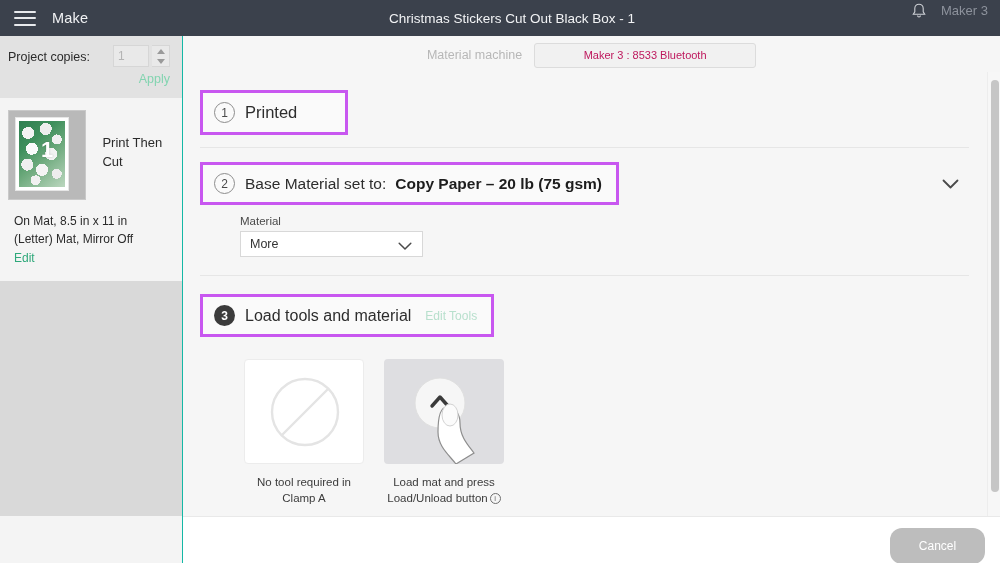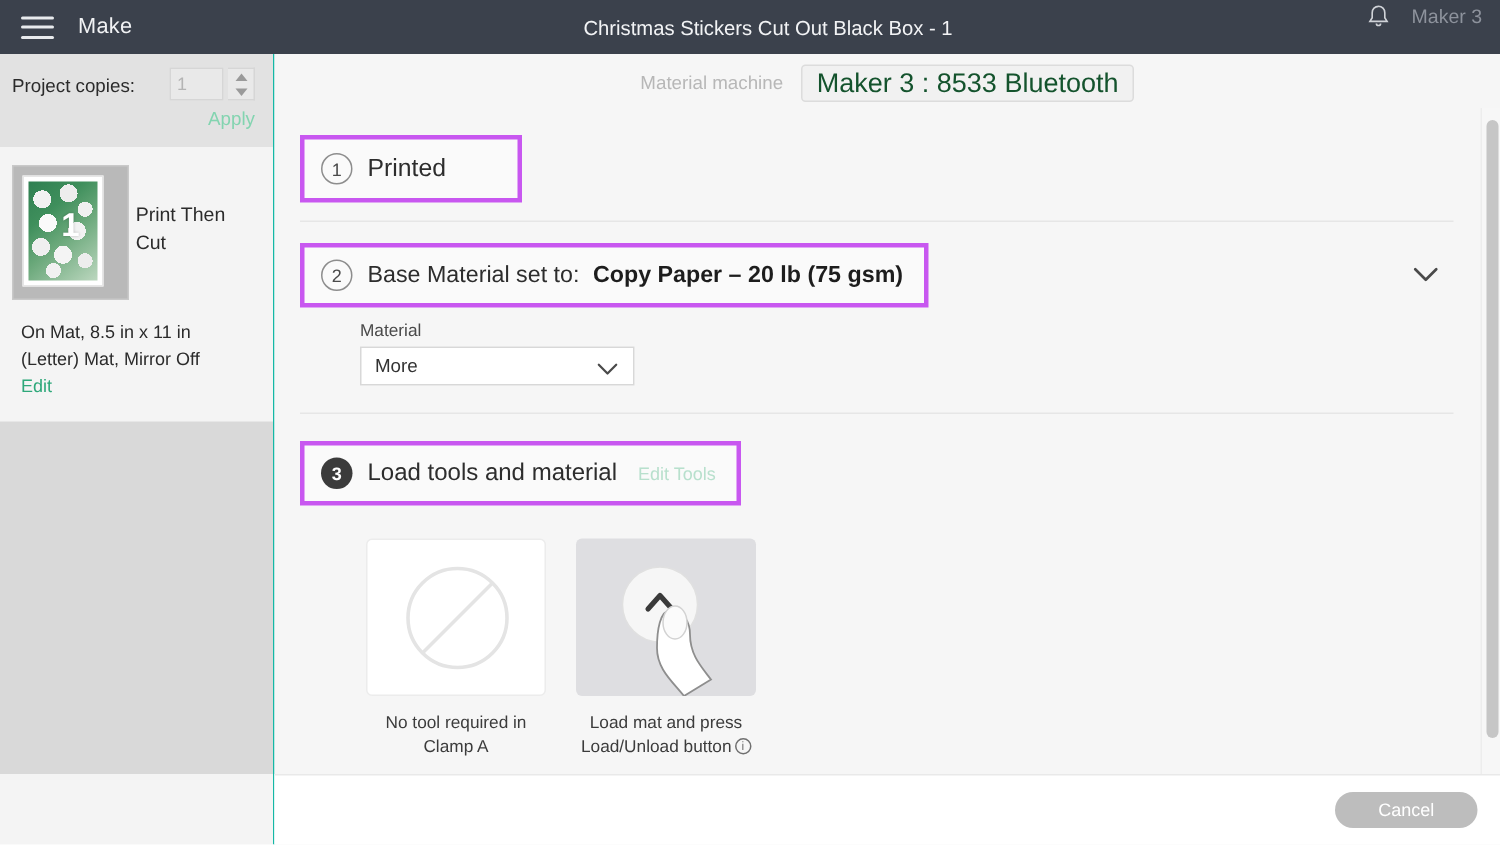--- a/index.html
+++ b/index.html
@@ -89,21 +89,21 @@
       radial-gradient(circle at 50% 74%, #f4f4f4 0 6px, transparent 6px),
       radial-gradient(circle at 82% 80%, #ededed 0 5px, transparent 5px),
       radial-gradient(circle at 36% 90%, #f1f1f1 0 5px, transparent 5px),
       linear-gradient(140deg, #2f7f51 0%, #3f8f5c 30%, #6aa87a 55%, #bcd7bf 100%);
   }
   .mat-num {
     position: absolute; left: 50%; top: 44%; transform: translate(-50%,-50%);
     color: #ffffff; font-size: 22px; font-weight: bold; text-shadow: 0 0 2px rgba(0,0,0,.25);
   }
   .mat-caption {
-    display: inline-block; vertical-align: top; margin-top: 24px;
+    display: inline-block; vertical-align: top; margin-left: 12px; margin-top: 24px;
     font-size: 13px; color: #2b2b2b; line-height: 1.45; width: 70px;
   }
   .mat-meta {
     margin: 12px 6px 0 6px; font-size: 12px; color: #2b2b2b; line-height: 1.5;
   }
   .edit-link { color: #2ea87a; font-size: 12px; cursor: pointer; display: inline-block; margin: 1px 0 0 6px; }
   .sidebar-gray-panel {
     position: absolute; left: 0; top: 245px; width: 182px; height: 235px;
     background: #d9d9d9;
   }
@@ -113,21 +113,21 @@
     position: absolute; left: 183px; top: 36px; width: 817px; height: 527px;
     background: #f6f6f6;
   }
   .connect-row {
     position: relative; height: 38px; display: flex; align-items: center; justify-content: center;
     gap: 12px;
   }
   .connect-label { font-size: 12.5px; color: #b7b7b7; }
   .machine-btn {
     width: 222px; height: 25px; border: 1px solid #dcdcdc; background: #f1f1f1;
-    border-radius: 3px; font-size: 18px; color: #14532d;
+    border-radius: 3px; font-size: 11px; color: #be185d;
     display: flex; align-items: center; justify-content: center; cursor: pointer;
     font-family: "Liberation Sans", sans-serif;
   }
 
   .steps { position: relative; padding: 0 27px 0 13px; }
   .divider { height: 1px; background: #e6e6e6; margin: 0 4px; }
 
   .hl-box { border: 3px solid #c857f0; display: inline-block; }
 
   .step-row { display: flex; align-items: center; }
@@ -183,21 +183,21 @@
     color: #6f6f6f; vertical-align: 1px; margin-left: 2px; cursor: pointer;
   }
   .bottom-divider { margin: 24px 4px 0 4px; height: 1px; background: #e6e6e6; }
 
   
   .footer {
     position: absolute; left: 183px; bottom: 0; width: 817px; height: 47px;
     background: #ffffff; border-top: 1px solid #e9e9e9;
   }
   .cancel-btn {
-    position: absolute; right: 15px; top: 11px; width: 95px; height: 24px;
+    position: absolute; right: 15px; top: 11px; width: 95px; height: 36px;
     border-radius: 12px; background: #bdbdbd; color: #ffffff; border: 0;
     font-size: 12px; font-family: "Liberation Sans", sans-serif; cursor: pointer;
   }
 
   
   .scrollbar-track {
     position: absolute; right: 0; top: 36px; width: 13px; height: 480px;
     background: #f7f7f7; border-left: 1px solid #ededed;
   }
   .scrollbar-thumb {

